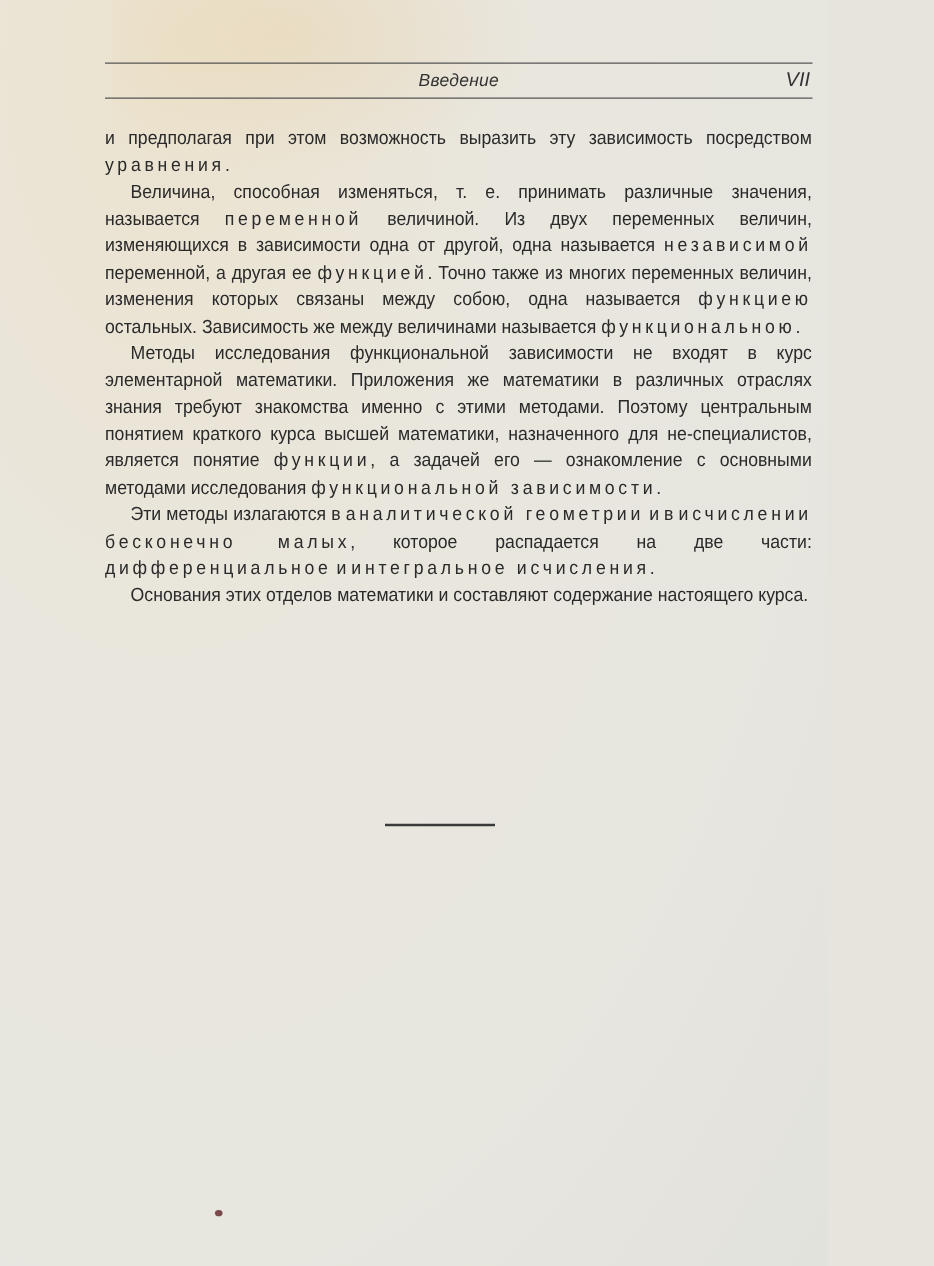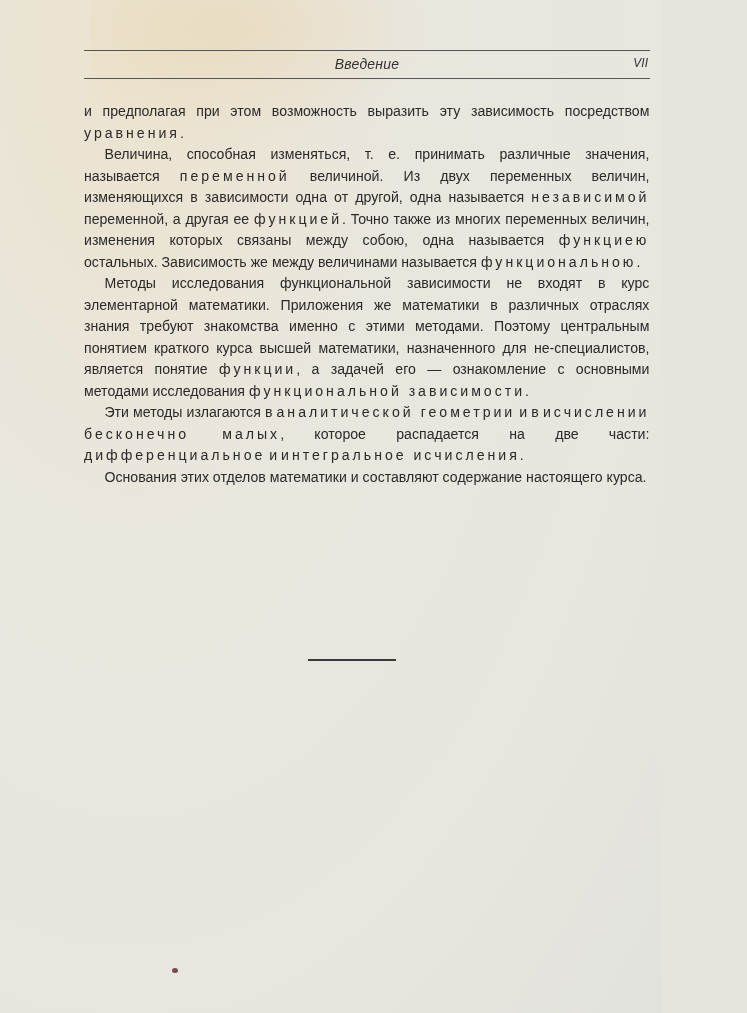--- a/index.html
+++ b/index.html
@@ -26,21 +26,21 @@
     position:absolute; left:84px; top:56px; width:566px; height:20px;
   }
   .running-title {
     position:absolute; left:0; right:0; top:0; text-align:center;
     font-style:italic; font-size:14px; color:#333;
     font-family:"Liberation Sans Narrow","Liberation Sans", sans-serif;
     letter-spacing:0.2px;
   }
   .page-number {
     position:absolute; right:2px; top:0;
-    font-style:italic; font-size:12px; color:#333;
+    font-style:italic; font-size:16px; color:#333;
     font-family:"Liberation Sans", sans-serif;
     text-align:center;
   }
   .body-text {
     position:absolute; left:84px; top:100px; width:566px;
     font-size:15.2px; line-height:21.5px;
     text-align:justify;
     font-family:"Liberation Sans Narrow","Liberation Sans", sans-serif;
     transform: scaleX(0.93); transform-origin:left top;
     width:608px;

